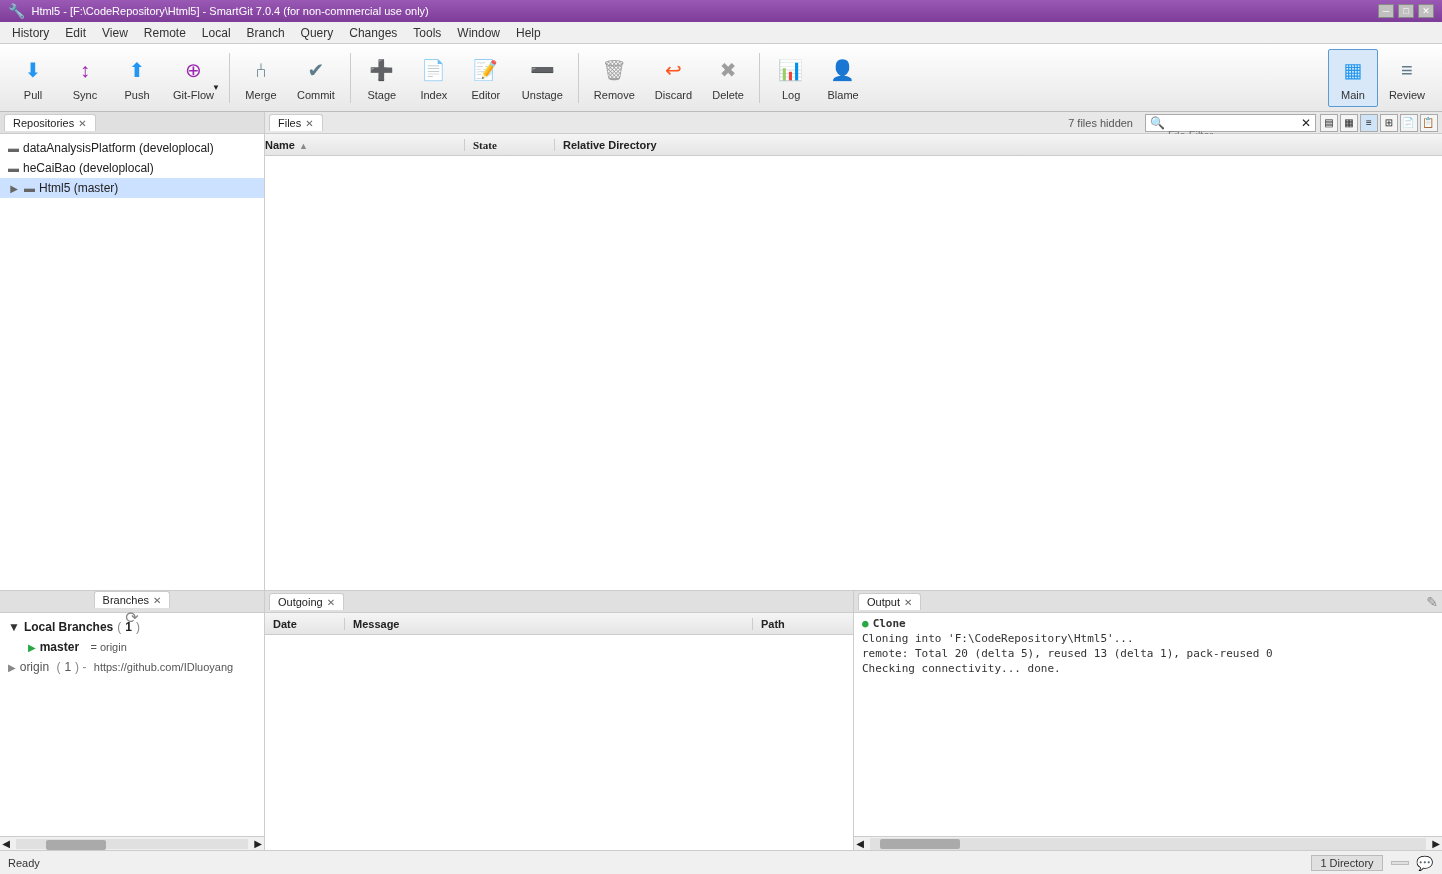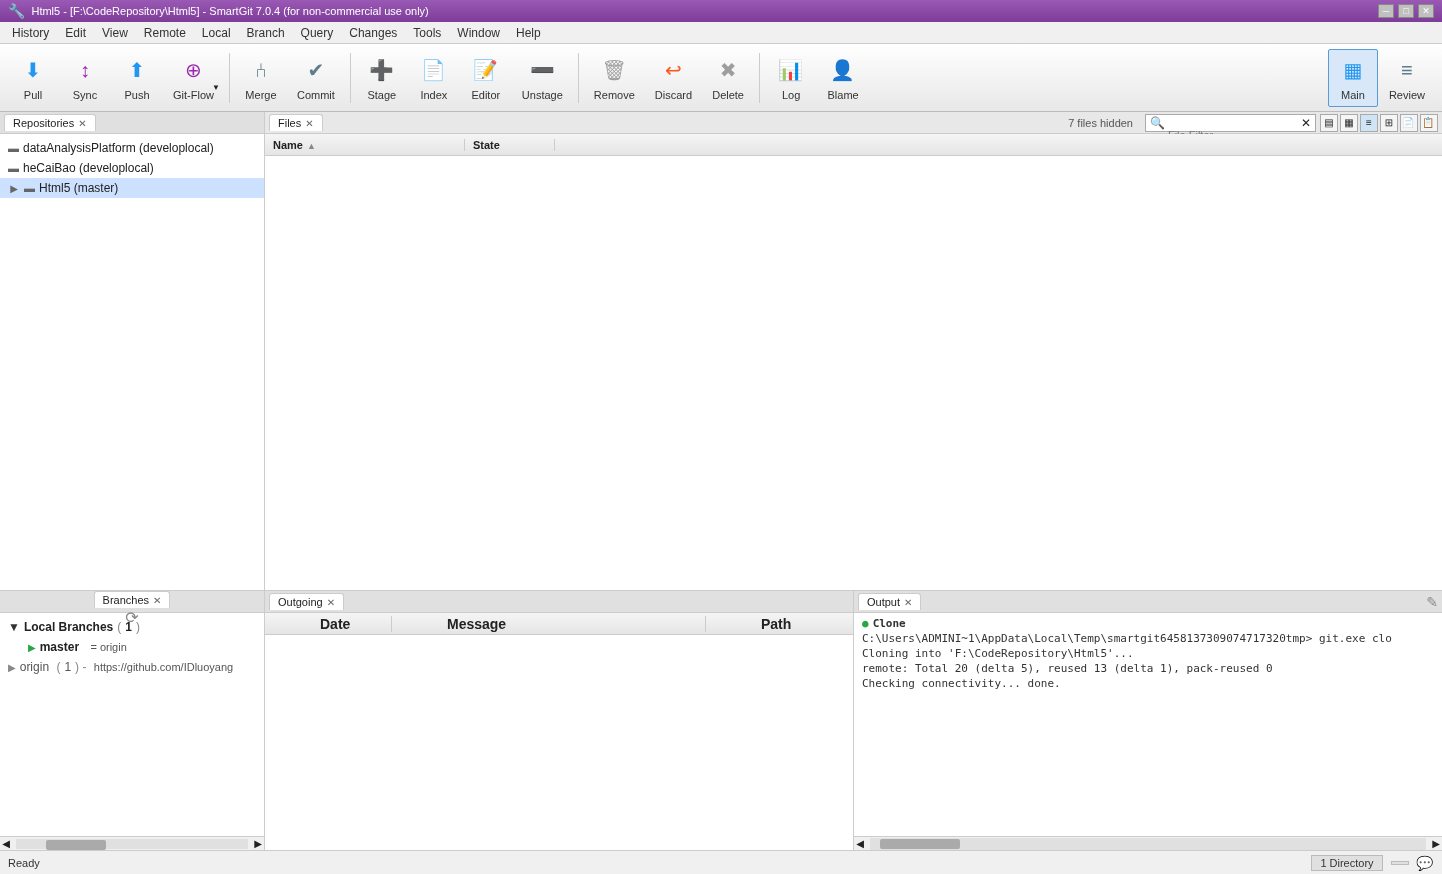--- a/index.html
+++ b/index.html
@@ -212,32 +212,33 @@
       display: flex;
       background: linear-gradient(to bottom, #f5f5f5, #e5e5e5);
       border-bottom: 1px solid #ccc;
       height: 22px;
       align-items: center;
       position: sticky;
       top: 0;
     }
     .table-col-name {
       width: 200px; min-width: 200px;
-      padding: 0 8px;
+      padding: 0 0;
       font-size: 11px;
       font-weight: bold;
       border-right: 1px solid #ccc;
       display: flex; align-items: flex-end;
     }
     .table-col-state {
       width: 90px; min-width: 90px;
       padding: 0 8px;
       font-size: 11px;
       font-weight: bold;
       border-right: 1px solid #ccc;
+      font-family: Liberation Serif, serif;
     }
     .table-col-reldir {
       flex: 1;
       padding: 0 8px;
       font-size: 11px;
       font-weight: bold;
     }
     .files-empty { flex: 1; background: white; }
 
     
@@ -320,21 +321,21 @@
       height: 22px;
       padding: 0 4px;
     }
     .outgoing-table-header {
       display: flex;
       background: linear-gradient(to bottom, #f5f5f5, #e5e5e5);
       border-bottom: 1px solid #ccc;
       height: 22px;
       align-items: center;
     }
-    .out-col { padding: 0 8px; font-size: 14px; font-weight: bold; margin-left: 47px; }
+    .out-col { padding: 0 8px; font-size: 11px; font-weight: bold; }
     .out-col-date { width: 80px; border-right: 1px solid #ccc; }
     .out-col-msg { flex: 1; border-right: 1px solid #ccc; }
     .out-col-path { width: 100px; }
     .outgoing-content { flex: 1; background: white; }
 
     
     .output-panel {
       flex: 1;
       display: flex;
       flex-direction: column;
@@ -632,20 +633,23 @@
       </div>
       <div class="files-table">
         <div class="table-header">
           <div class="table-col-name">
             <span>Name</span>
             <span class="sort-arrow">▲</span>
           </div>
           <div class="table-col-state">
             <span>State</span>
           </div>
+          <div class="table-col-reldir">
+            <span>Relative Directory</span>
+          </div>
         </div>
         <div class="files-empty"></div>
       </div>
     </div>
 
   </div>
 
   <div class="bottom-section">
 
     <div class="branches-panel">
@@ -718,23 +722,20 @@
           <span class="close-btn">✕</span>
         </div>
         <span style="font-size:14px;color:#888;cursor:pointer;margin-left:auto;">✎</span>
       </div>
       <div class="output-content">
         <div class="output-line clone-title">
           <span class="clone-icon">●</span>
           <span>Clone</span>
         </div>
         <div class="output-line">
-          <span>C:\Users\ADMINI~1\AppData\Local\Temp\smartgit6458137309074717320tmp&gt; git.exe clo</span>
-        </div>
-        <div class="output-line">
           <span>Cloning into 'F:\CodeRepository\Html5'...</span>
         </div>
         <div class="output-line">
           <span>remote: Total 20 (delta 5), reused 13 (delta 1), pack-reused 0</span>
         </div>
         <div class="output-line">
           <span>Checking connectivity... done.</span>
         </div>
       </div>
 

